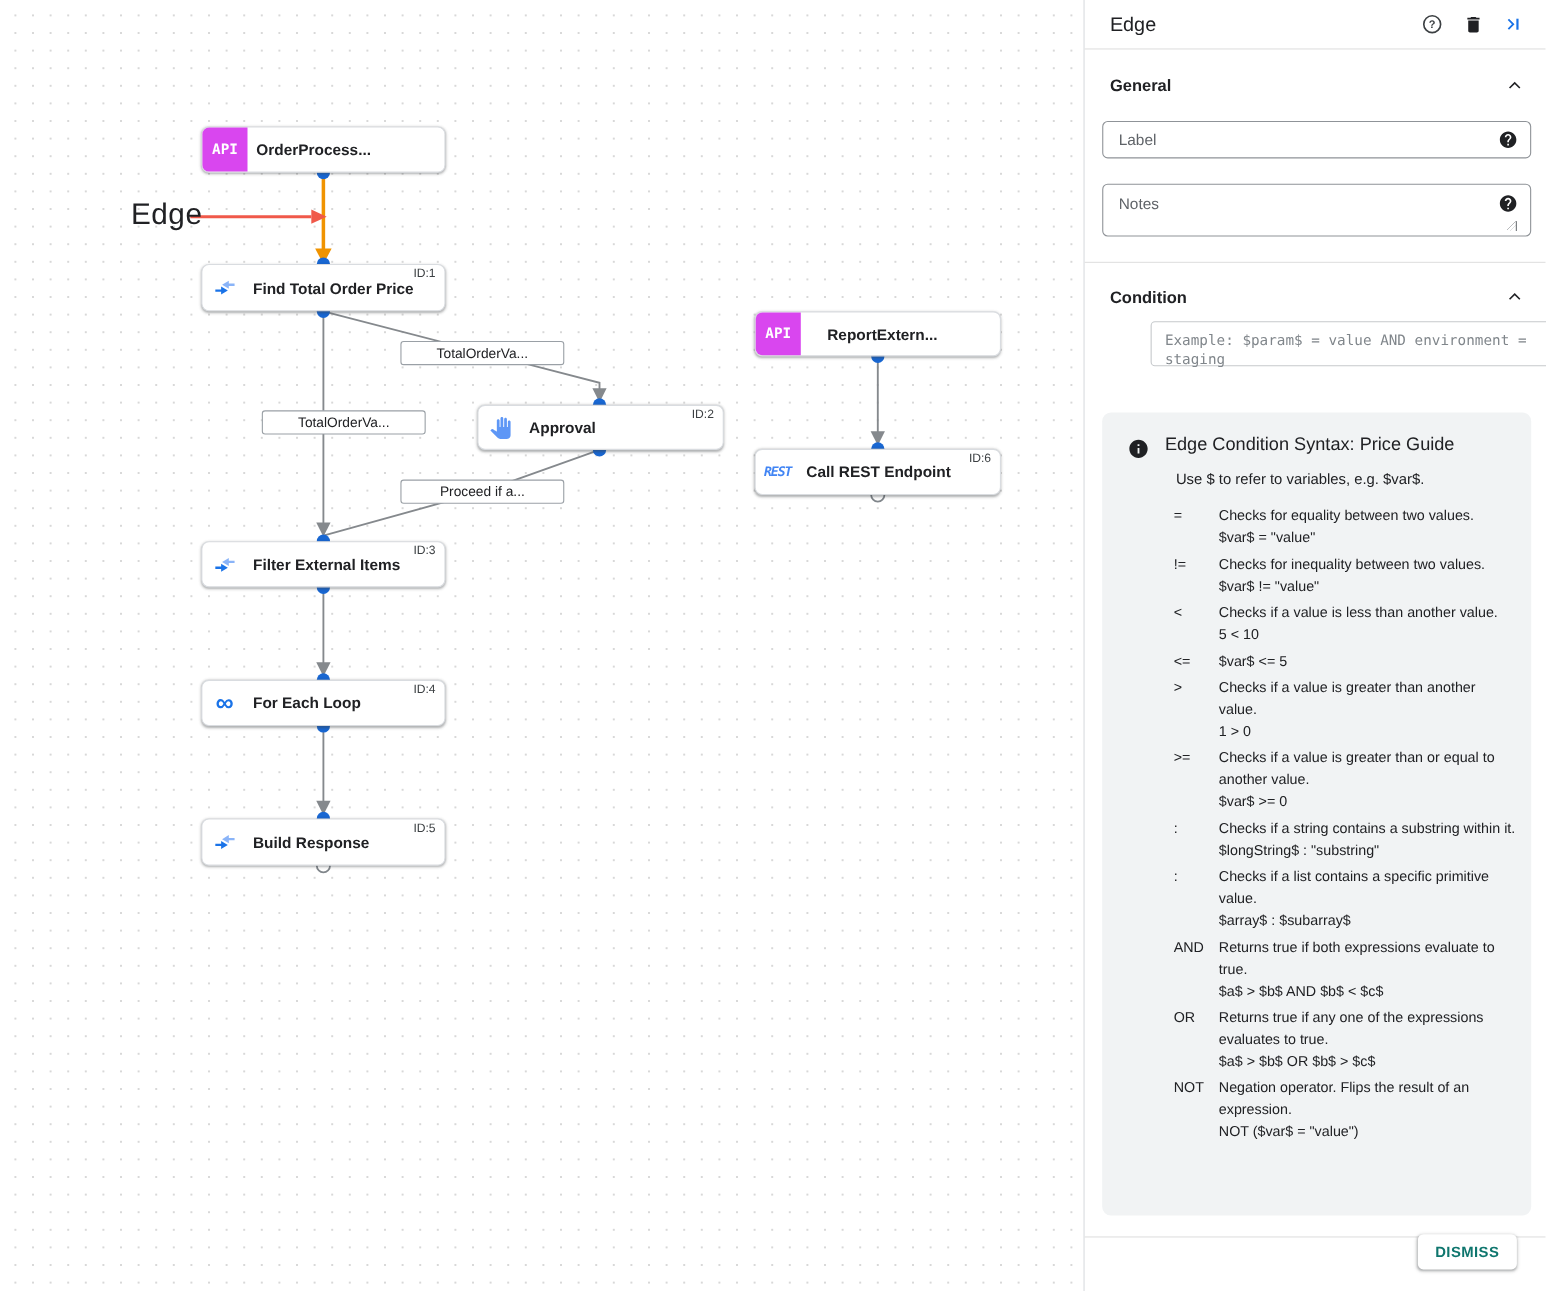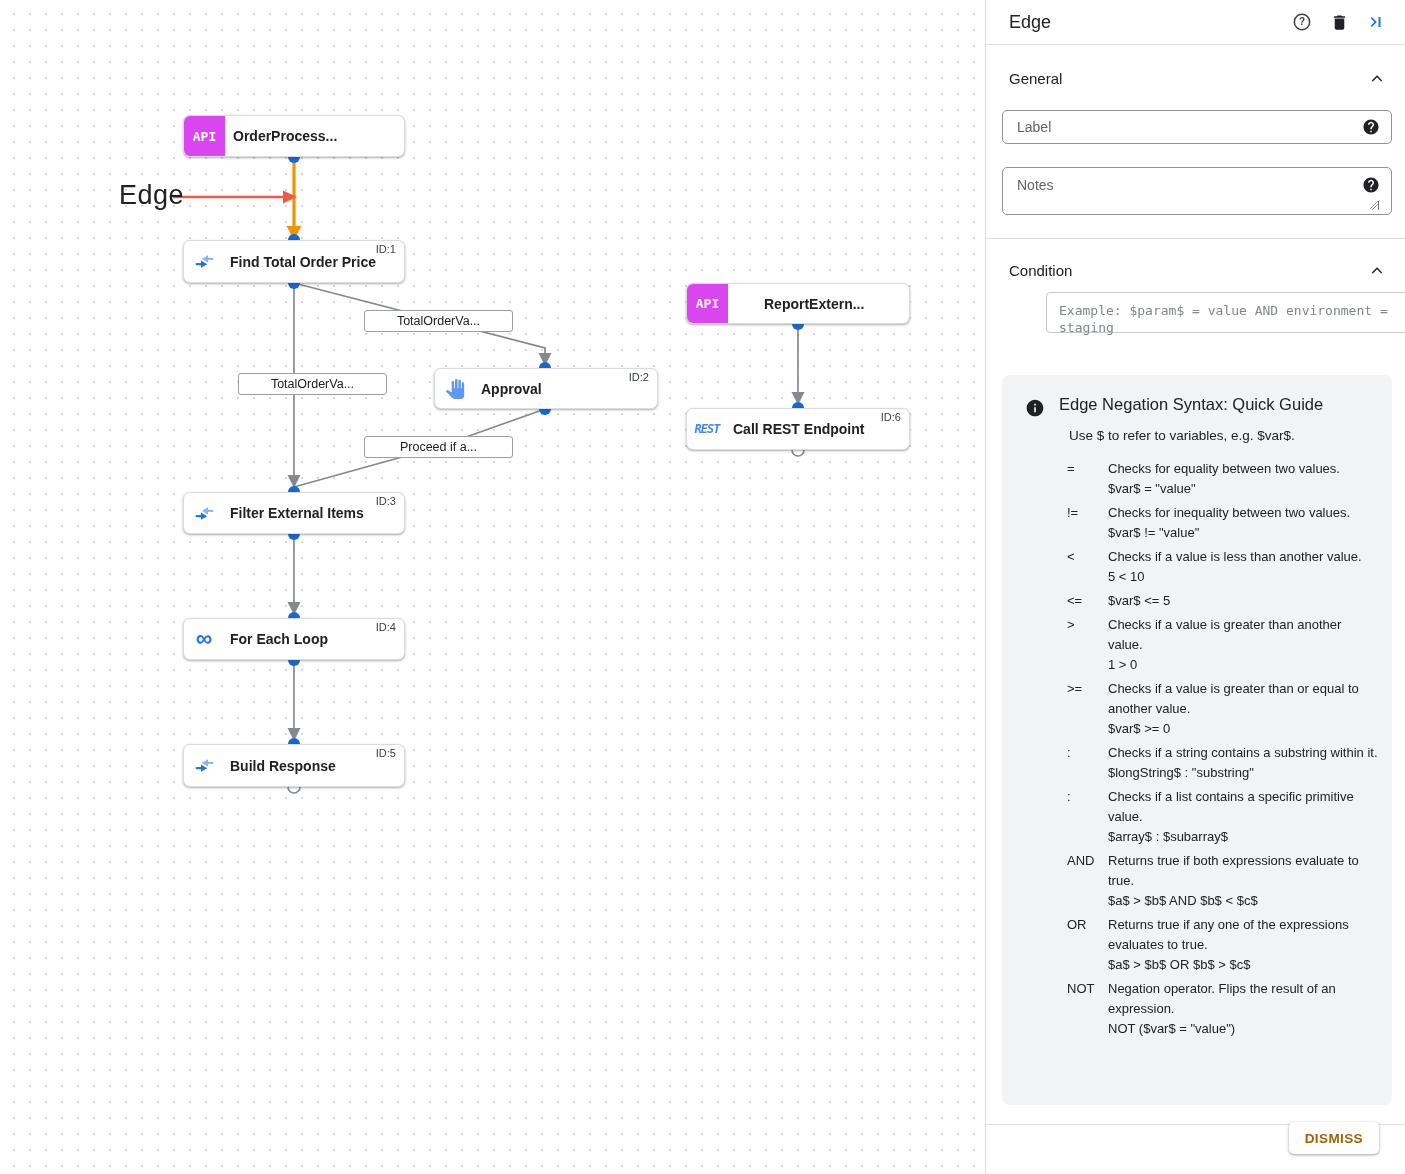--- a/index.html
+++ b/index.html
@@ -47,22 +47,22 @@
   }
   .panel-header{
     position:absolute; left:0; top:0; width:100%; height:45px;
     border-bottom:1px solid #e0e0e0; display:flex; align-items:center;
     padding:0 18px 0 23px;
   }
   .panel-title{ font-size:18px; color:#202124; flex:1; }
   .panel-header .hicon{ width:22px; height:22px; margin-left:15px; cursor:pointer; display:flex; align-items:center; justify-content:center; }
 
   .section-heading{
-    position:absolute; left:23px; right:20px; display:flex; align-items:flex-end; justify-content:space-between;
-    font-size:15px; font-weight:normal; color:#202124;
+    position:absolute; left:23px; right:20px; display:flex; align-items:flex-start; justify-content:space-between;
+    font-size:15px; font-weight:bold; color:#202124;
   }
   .chev{ width:16px; height:16px; }
 
   .mat-field{
     position:absolute; left:16px; width:390px; background:#fff;
     border:1px solid #8f9398; border-radius:5px; display:flex; align-items:center;
   }
   .mat-field input, .mat-field textarea{
     border:none; outline:none; background:transparent; flex:1;
     font-family:"Liberation Sans", sans-serif; font-size:14px; color:#202124;
@@ -96,21 +96,21 @@
   .guide-rows{ margin-left:65px; }
   .guide-row{ display:flex; margin-bottom:4px; }
   .guide-op{ width:41px; flex:none; font-size:13px; line-height:20px; color:#202124; }
   .guide-texts{ flex:1; font-size:13px; line-height:20px; color:#202124; }
 
   .panel-footer-line{ position:absolute; left:0; top:1124px; width:100%; height:1px; background:#e0e0e0; }
   .dismiss-btn{
     position:absolute; right:26px; top:1122px; height:32px; padding:0 16px;
     background:#fff; border:none; border-radius:5px;
     box-shadow:0 1px 2px rgba(60,64,67,.3), 0 1px 3px 1px rgba(60,64,67,.15);
-    color:#a16207; font-family:"Liberation Sans", sans-serif; font-weight:bold;
+    color:#0f766e; font-family:"Liberation Sans", sans-serif; font-weight:bold;
     font-size:13.5px; letter-spacing:.4px; cursor:pointer;
   }
 </style>
 </head>
 <body>
 
 <div class="canvas">
 
   <svg class="edges-svg" width="985" height="1174">
 
@@ -193,21 +193,21 @@
       <svg width="20" height="20" viewBox="0 0 24 24" fill="#5e97f6">
         <path d="M23 5.5V20c0 2.2-1.8 4-4 4h-7.3c-1.08 0-2.1-.43-2.85-1.19L1 14.83s1.26-1.23 1.3-1.25c.22-.19.49-.29.79-.29.22 0 .42.06.59.16.04.01 4.32 2.46 4.32 2.46V4c0-.83.67-1.5 1.5-1.5S11 3.17 11 4v7h1V1.5c0-.83.67-1.5 1.5-1.5S15 .67 15 1.5V11h1V2.5c0-.83.67-1.5 1.5-1.5s1.5.67 1.5 1.5V11h1V5.5c0-.83.67-1.5 1.5-1.5s1.5.67 1.5 1.5z"></path>
       </svg>
     </span>
     <span class="node-label">Approval</span>
     <span class="node-id">ID:2</span>
   </div>
 
   <div class="node" style="left:686px; top:283px; width:224px; height:41px;">
     <span class="badge">API</span>
-    <span class="node-label" style="padding-left:36px;">ReportExtern...</span>
+    <span class="node-label" style="padding-left:24px;">ReportExtern...</span>
   </div>
 
   <div class="node" style="left:686px; top:408px; width:224px;">
     <span class="task-icon">
       <span class="rest-glyph">REST</span>
     </span>
     <span class="node-label">Call REST Endpoint</span>
     <span class="node-id">ID:6</span>
   </div>
 
@@ -312,21 +312,21 @@
 
   <div class="condition-box">Example: $param$ = value AND environment = staging</div>
 
   <div class="guide-card">
     <div class="guide-head">
       <span class="guide-info">
         <svg width="20" height="20" viewBox="0 0 24 24" fill="#202124">
           <path d="M12 2C6.48 2 2 6.48 2 12s4.48 10 10 10 10-4.48 10-10S17.52 2 12 2zm1 15h-2v-6h2v6zm0-8h-2V7h2v2z"></path>
         </svg>
       </span>
-      <span class="guide-title">Edge Negation Syntax: Quick Guide</span>
+      <span class="guide-title">Edge Condition Syntax: Price Guide</span>
     </div>
     <div class="guide-intro">Use $ to refer to variables, e.g. $var$.</div>
     <div class="guide-rows">
         <div class="guide-row">
           <span class="guide-op">=</span>
           <div class="guide-texts">
             <div>Checks for equality between two values.</div>
             <div>$var$ = "value"</div>
           </div>
         </div>

